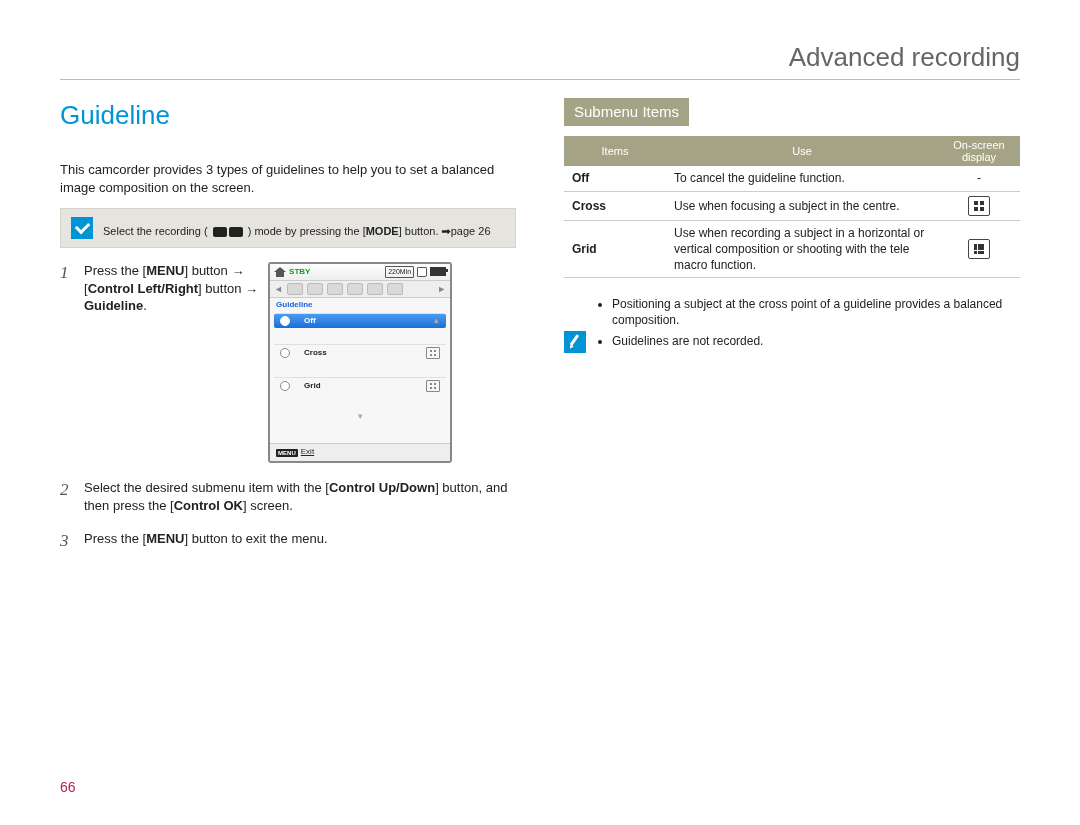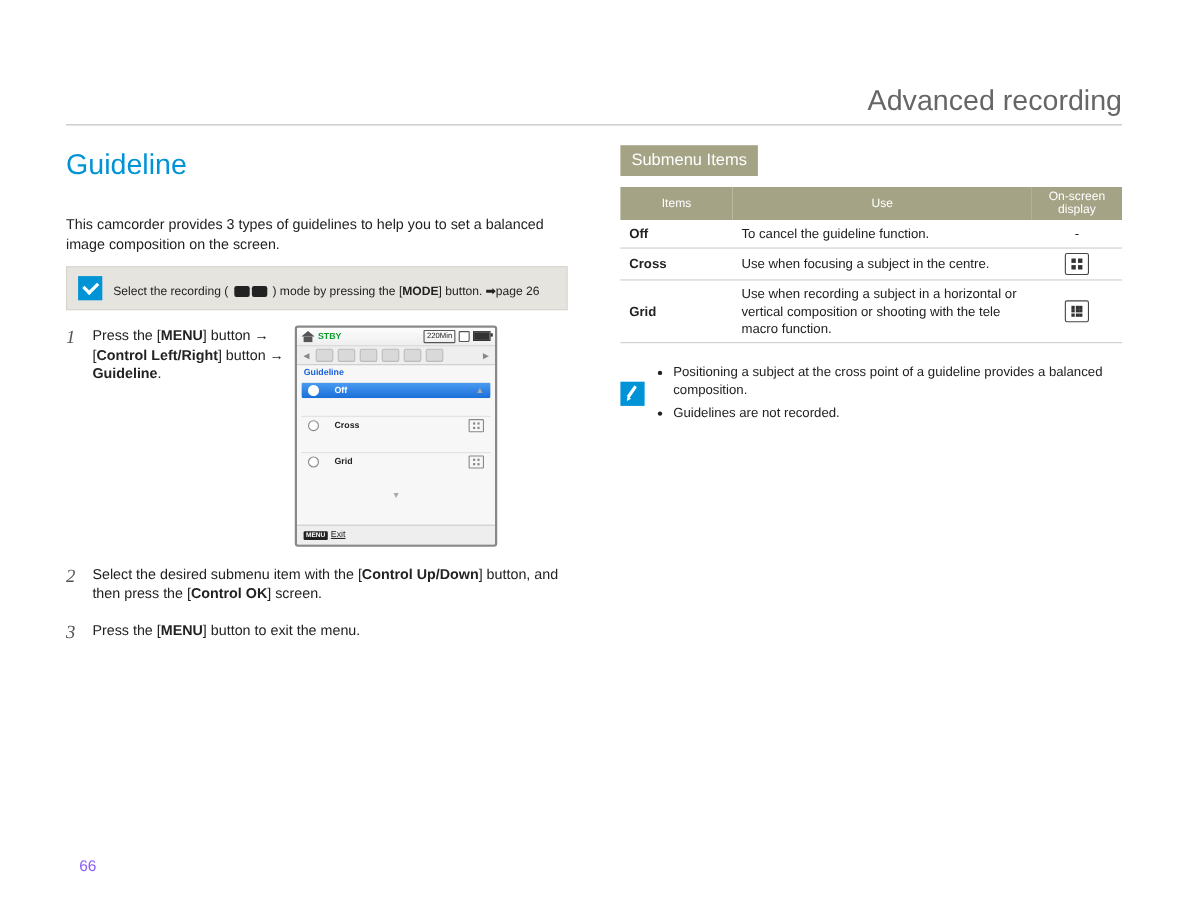--- a/index.html
+++ b/index.html
@@ -6,21 +6,21 @@
     margin: 0;
     padding: 0;
     font-family: Arial, Helvetica, sans-serif;
     background: #fff;
     color: #222;
     width: 1080px;
     height: 825px;
     position: relative;
   }
   .page {
-    padding: 76px 60px 0 60px;
+    padding: 42px 60px 0 60px;
   }
   .page-title {
     text-align: right;
     font-size: 26px;
     font-weight: 300;
     color: #666;
     border-bottom: 1px solid #bbb;
     padding-bottom: 6px;
     margin-bottom: 18px;
   }
@@ -386,21 +386,21 @@
     content: "+";
     position: absolute;
     font-size: 10px;
     font-weight: bold;
     color: #333;
     top: -3px; left: 1px;
   }
   
   .note-box {
     display: flex;
-    align-items: center;
+    align-items: flex-end;
     gap: 10px;
     margin-top: 18px;
     font-size: 12px;
   }
   .pencil-icon {
     width: 22px;
     height: 22px;
     background: #0093d6;
     position: relative;
     flex-shrink: 0;
@@ -433,22 +433,21 @@
     padding-left: 16px;
   }
   .note-list li {
     margin-bottom: 4px;
   }
   .page-number {
     position: absolute;
     bottom: 30px;
     left: 60px;
     font-size: 14px;
-    color: #8b5cf6;
-    margin-left: 12px;
+    color: #be185d;
   }
   .step-flex {
     display: flex;
     gap: 10px;
     align-items: flex-start;
   }
 </style>
 </head>
 <body>
 

